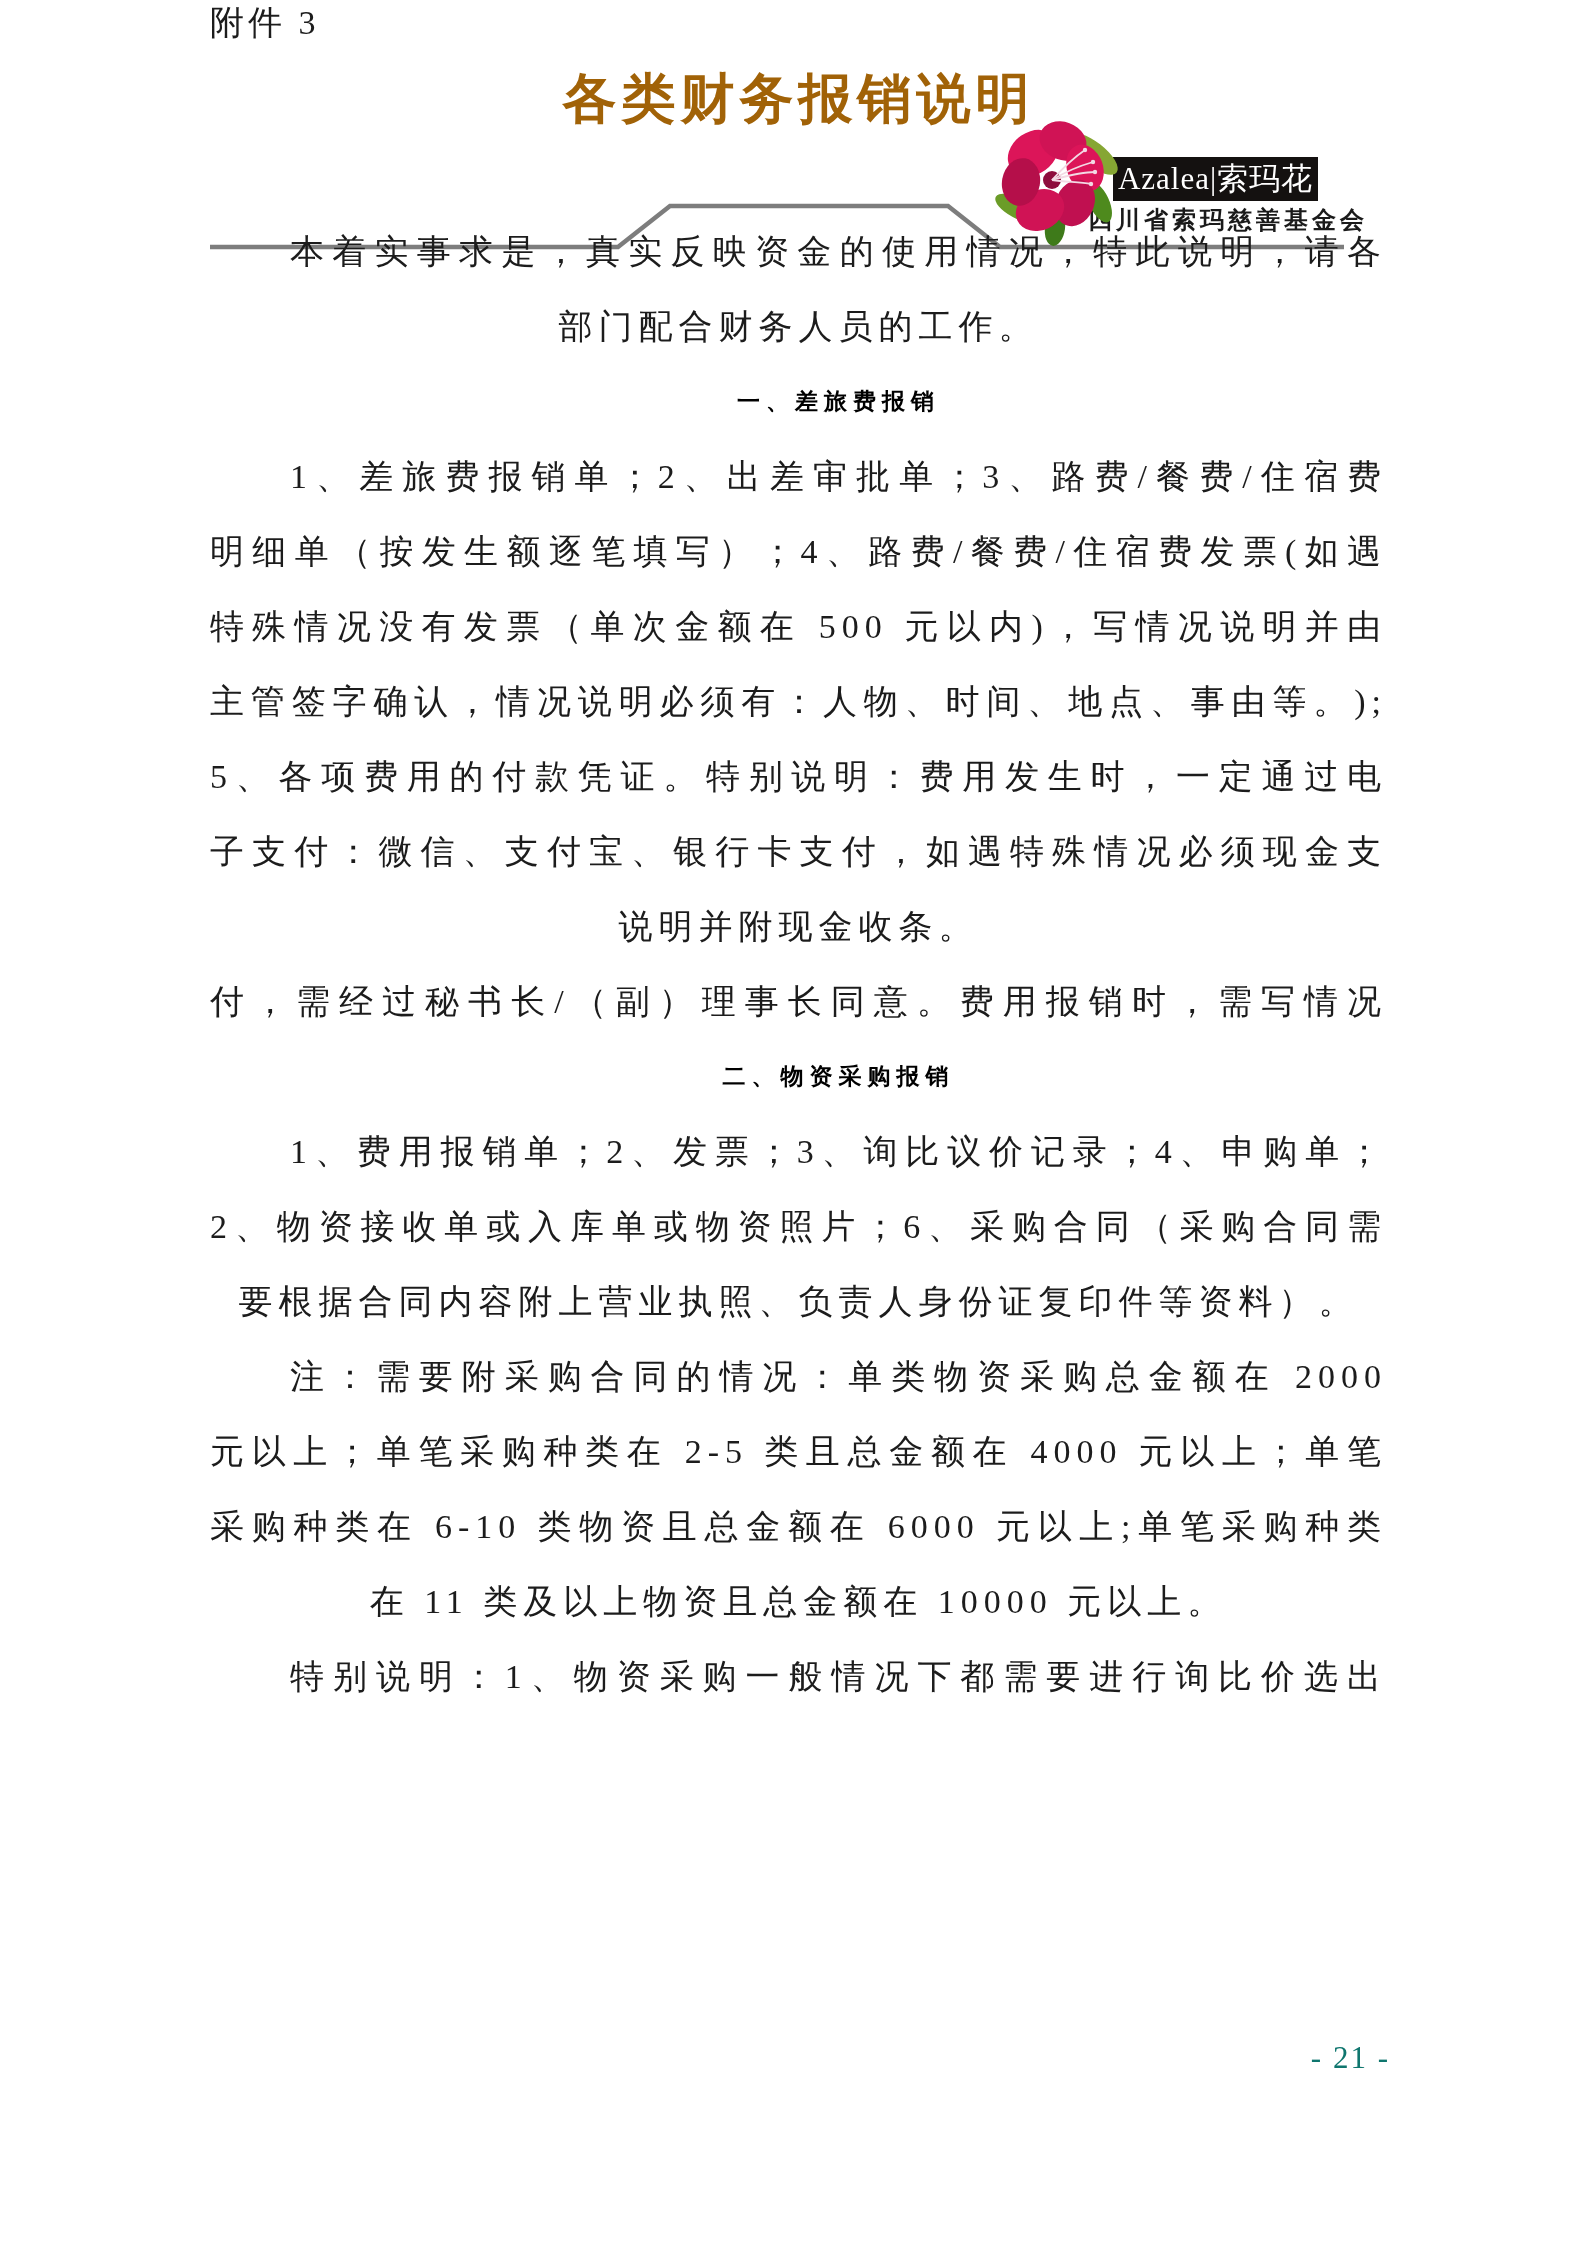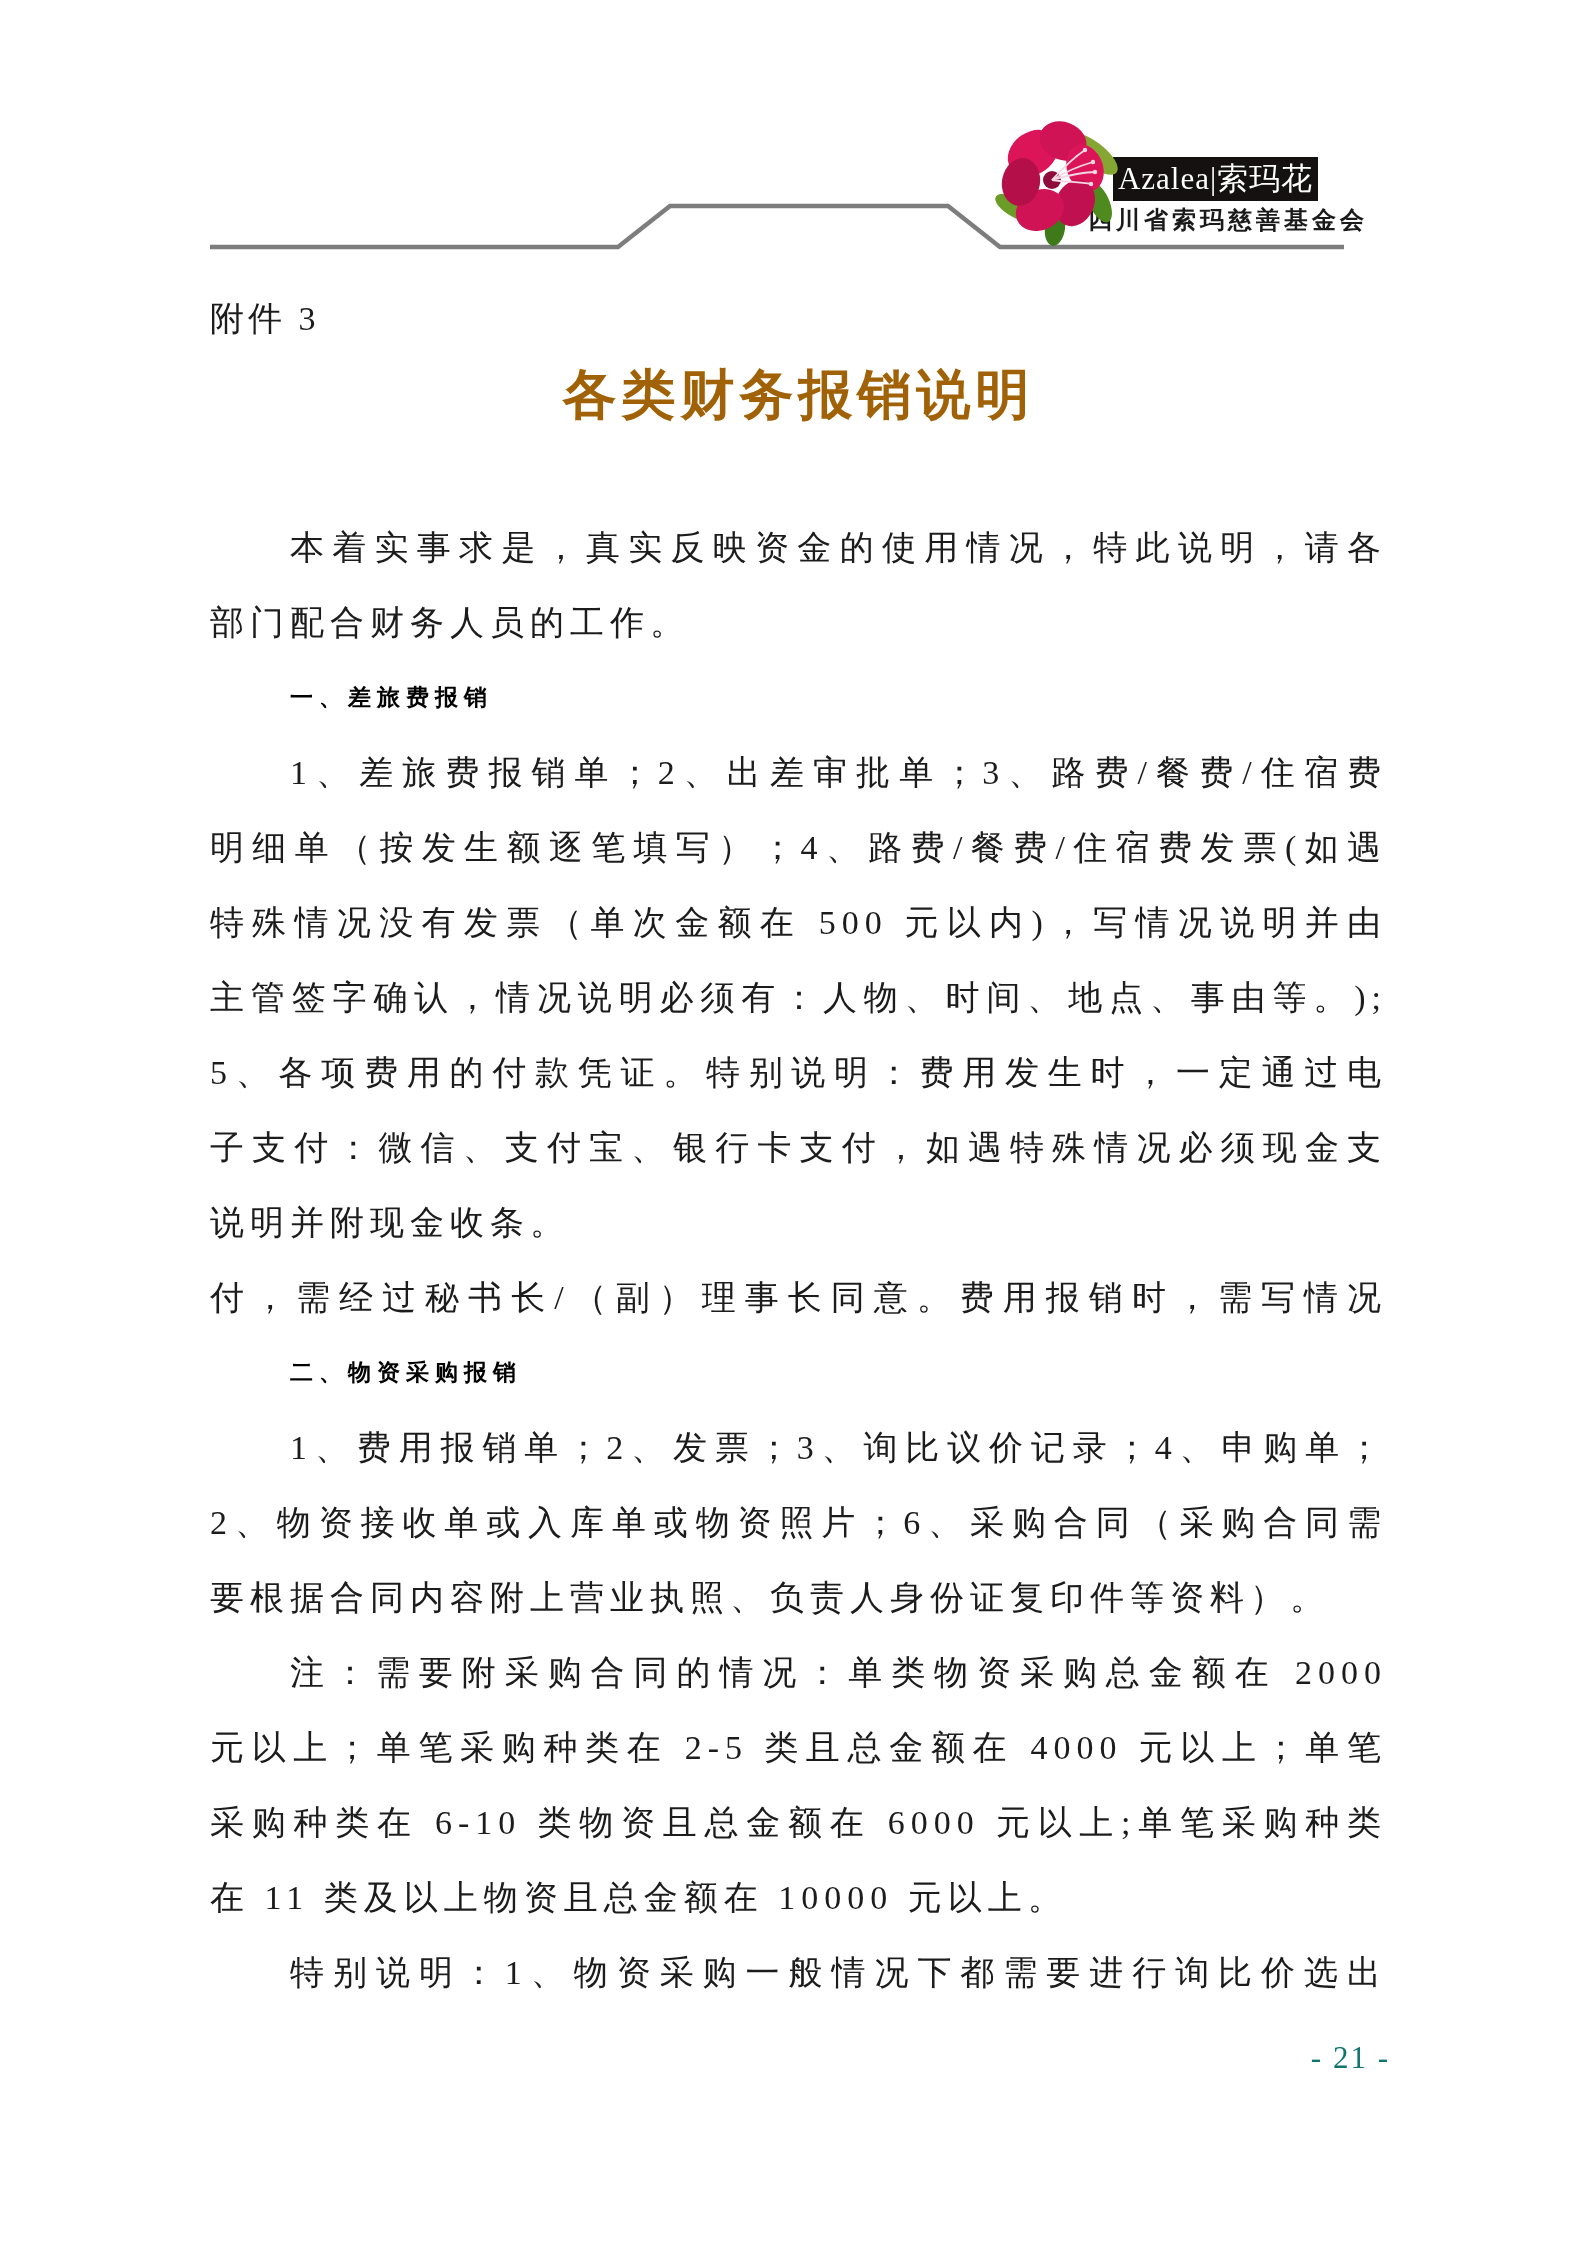--- a/index.html
+++ b/index.html
@@ -28,40 +28,39 @@
     position:absolute;left:98px;top:104px;width:240px;
     font-family:"Liberation Serif", serif;
     font-weight:bold;font-size:24px;letter-spacing:4px;
     color:#1a1a1a;white-space:nowrap;
   }
   .flower{position:absolute;left:5px;top:8px;width:130px;height:140px;}
   
   .content{
     position:relative;
     margin:0 210px 0 210px;
-    padding-top:296px;
     width:1177px;
   }
   .attachment{
     font-size:34px;line-height:46px;letter-spacing:4px;
     font-family:"Liberation Serif", serif;
   }
   .doc-title{
     margin-top:20px;
     text-align:center;
     font-size:54px;line-height:66px;
     font-weight:bold;letter-spacing:5px;
     color:#a16207;
     font-family:"Liberation Serif", serif;
   }
   .body-lines{margin-top:82px;}
   .line{
     height:75px;line-height:75px;
     font-size:34px;letter-spacing:6px;
-    text-align:left;
+    text-align:center;
     font-family:"Liberation Serif", serif;
   }
   .line.justify{
     text-align:justify;
     text-align-last:justify;
     text-justify:inter-character;
   }
   .line.indent{text-indent:80px;}
   .line.heading{
     font-family:"Liberation Sans", sans-serif;

